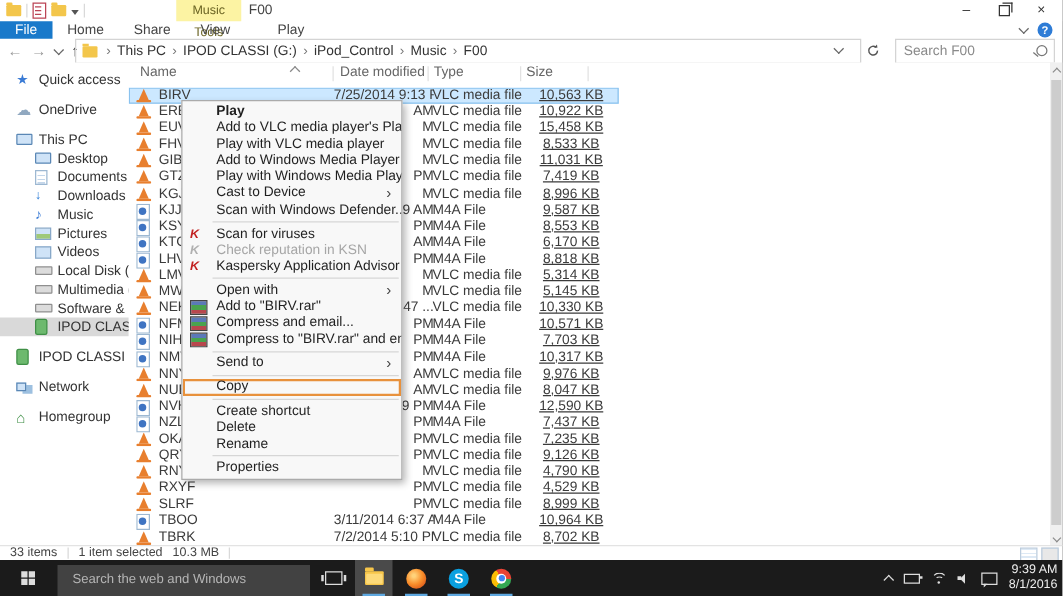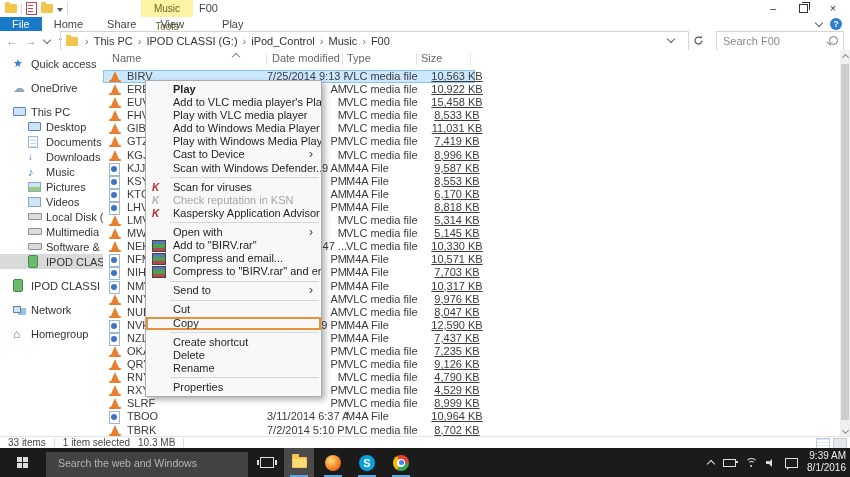--- a/index.html
+++ b/index.html
@@ -76,21 +76,21 @@
   .filelist{position:absolute;left:103px;top:0;right:10px;bottom:0;}
   .colheaders{position:absolute;top:0;left:0;right:0;height:18px;color:#666;}
   .hname{position:absolute;left:9px;top:2px;}
   .hdate{position:absolute;left:169px;top:2px;}
   .htype{position:absolute;left:244px;top:2px;}
   .hsize{position:absolute;left:318px;top:2px;}
   .hsep{position:absolute;top:3px;height:12px;width:1px;background:#e2e2e2;}
   .sort-caret{position:absolute;left:130px;top:2px;border-color:#888;}
   .rows{position:absolute;top:20px;left:0;}
   .row{position:relative;width:372px;height:13.1px;}
-  .row.selected{background:#cce8ff;box-shadow:inset 0 0 0 1px #8ac2ee;}
+  .row.selected{background:#cce8ff;box-shadow:inset 0 0 0 1px #8ac2ee;padding-left:20px;}
   .cell{position:absolute;top:0;line-height:13px;white-space:nowrap;overflow:hidden;color:#3b3b3b;}
   .c-ico{left:6px;top:1px;}
   .c-name{left:24px;width:118px;}
   .c-date{left:164px;width:80px;}
   .c-date.frag{text-align:right;}
   .c-type{left:243px;width:72px;}
   .c-size{left:328px;width:52px;text-align:center;text-decoration:underline;}
   .f-vlc{position:relative;display:block;width:12px;height:11px;}
   .f-vlc::before{content:"";position:absolute;left:2px;top:0;border-left:4px solid transparent;border-right:4px solid transparent;border-bottom:9px solid #e87f2e;}
   .f-vlc::after{content:"";position:absolute;left:0;bottom:0;width:12px;height:2px;background:#e87f2e;border-radius:1px;}
@@ -645,21 +645,20 @@
         <div class="ctx-item disabled">Check reputation in KSN<span class="mi mi-k grey">K</span></div>
         <div class="ctx-item">Kaspersky Application Advisor<span class="mi mi-k">K</span></div>
         <div class="ctx-sep"></div>
         <div class="ctx-item">Open with<span class="sub">›</span></div>
         <div class="ctx-item">Add to "BIRV.rar"<span class="mi mi-rar"></span></div>
         <div class="ctx-item">Compress and email...<span class="mi mi-rar"></span></div>
         <div class="ctx-item">Compress to "BIRV.rar" and email<span class="mi mi-rar"></span></div>
         <div class="ctx-sep"></div>
         <div class="ctx-item">Send to<span class="sub">›</span></div>
         <div class="ctx-sep"></div>
-        <div class="ctx-item">Cut</div>
         <div class="ctx-item highlight">Copy</div>
         <div class="ctx-sep"></div>
         <div class="ctx-item">Create shortcut</div>
         <div class="ctx-item">Delete</div>
         <div class="ctx-item">Rename</div>
         <div class="ctx-sep"></div>
         <div class="ctx-item">Properties</div>
       </div>
   </div>
 

